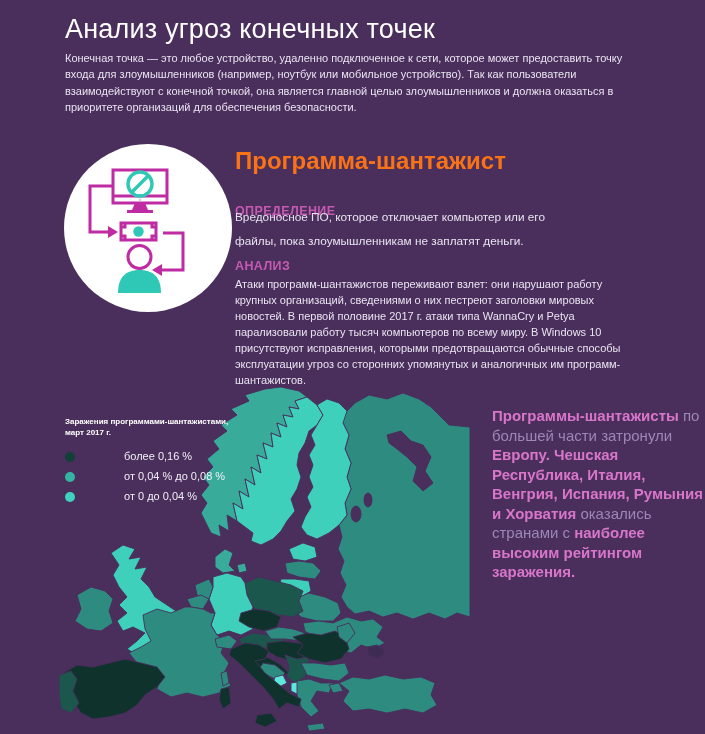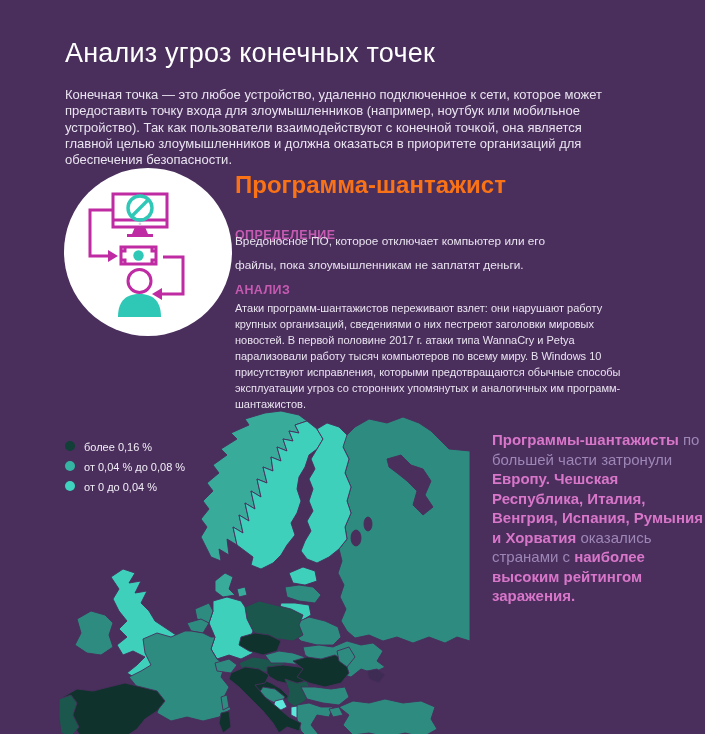--- a/index.html
+++ b/index.html
@@ -13,28 +13,28 @@
   }
   *{margin:0;padding:0;box-sizing:border-box;}
   html,body{width:705px;height:734px;}
   body{
     background:var(--bg);
     font-family:"Liberation Sans","DejaVu Sans",sans-serif;
     color:var(--text);
     position:relative;
     overflow:hidden;
   }
-  .abs{position:absolute;margin-top:24px;}
+  .abs{position:absolute;}
   .page-title{
     left:65px;top:14px;width:600px;
     font-size:27px;font-weight:300;color:#ffffff;letter-spacing:.2px;
   }
   .intro{
-    left:65px;top:63px;width:568px;
-    font-size:13px;line-height:16.3px;color:var(--text);
+    left:65px;top:50px;width:568px;
+    font-size:11px;line-height:16.3px;color:var(--text);
   }
   
   .icon-wrap{left:64px;top:144px;width:168px;height:168px;}
   .icon-wrap svg{display:block;}
   .mg{stroke:var(--magenta);fill:none;stroke-width:3;}
   .mg-fill{fill:var(--magenta);stroke:none;}
   .tl{stroke:var(--teal);fill:none;stroke-width:3.4;}
   .tl-fill{fill:var(--teal);stroke:none;}
   
   .rw-title{left:235px;top:147px;width:420px;font-size:24px;font-weight:700;color:#f97316;}
@@ -43,21 +43,21 @@
   .def-text{left:235px;top:205px;width:348px;font-size:11.8px;line-height:24px;color:var(--text);}
   .ana-label{top:259px;}
   .ana-text{left:235px;top:276px;width:404px;font-size:11px;line-height:16px;color:var(--text);}
   
   .map-wrap{left:55px;top:385px;width:430px;height:349px;}
   .map-wrap svg{display:block;}
   .map-wrap path,.map-wrap ellipse{stroke:var(--bg);stroke-width:0.9;}
   
   .legend{left:65px;top:417px;width:190px;z-index:5;}
   .legend-title{font-size:8px;font-weight:700;line-height:10.5px;color:#ffffff;margin-bottom:12px;}
-  .legend-row{display:flex;align-items:flex-start;margin-bottom:8px;}
+  .legend-row{display:flex;align-items:flex-end;margin-bottom:8px;gap:40px;}
   .legend-dot{width:10px;height:10px;border-radius:50%;flex:0 0 auto;margin-right:9px;}
   .legend-label{font-size:11px;color:#f2eef7;white-space:nowrap;}
   
   .callout{left:492px;top:406px;width:212px;font-size:15px;line-height:19.5px;}
   .co-b{font-weight:700;color:var(--co-pink);}
   .co-n{font-weight:400;color:var(--co-lav);}
 </style>
 </head>
 <body>
 
@@ -162,20 +162,24 @@
       <path d="M202,330 L216,328 L222,336 L210,342 L200,338 Z" fill="#0f332c"></path>
       <path d="M166,304 L174,302 L176,318 L168,324 L164,314 Z" fill="#0f332c"></path>
       <path d="M166,288 L172,286 L174,298 L168,301 Z" fill="#2d8c7f"></path>
       <path d="M8,288 L22,280 L38,282 L54,278 L70,274 L86,278 L102,282 L110,292 L102,302 L90,310 L82,320 L70,328 L54,332 L38,334 L26,328 L18,316 L12,302 Z" fill="#0f332c"></path>
       <path d="M4,290 L16,286 L22,294 L18,306 L24,318 L16,328 L6,324 L4,308 Z" fill="#1b574c"></path>
     </g>
   </svg>
 </div>
 
 <div class="abs legend">
+  <div class="legend-title">
+    <div>Заражения программами-шантажистами,</div>
+    <div>март 2017 г.</div>
+  </div>
   <div class="legend-row">
     <span class="legend-dot" style="background: rgb(18, 63, 55);"></span>
     <span class="legend-label">более 0,16 %</span>
   </div>
   <div class="legend-row">
     <span class="legend-dot" style="background: rgb(54, 180, 163);"></span>
     <span class="legend-label">от 0,04 % до 0,08 %</span>
   </div>
   <div class="legend-row">
     <span class="legend-dot" style="background: rgb(63, 210, 191);"></span>

